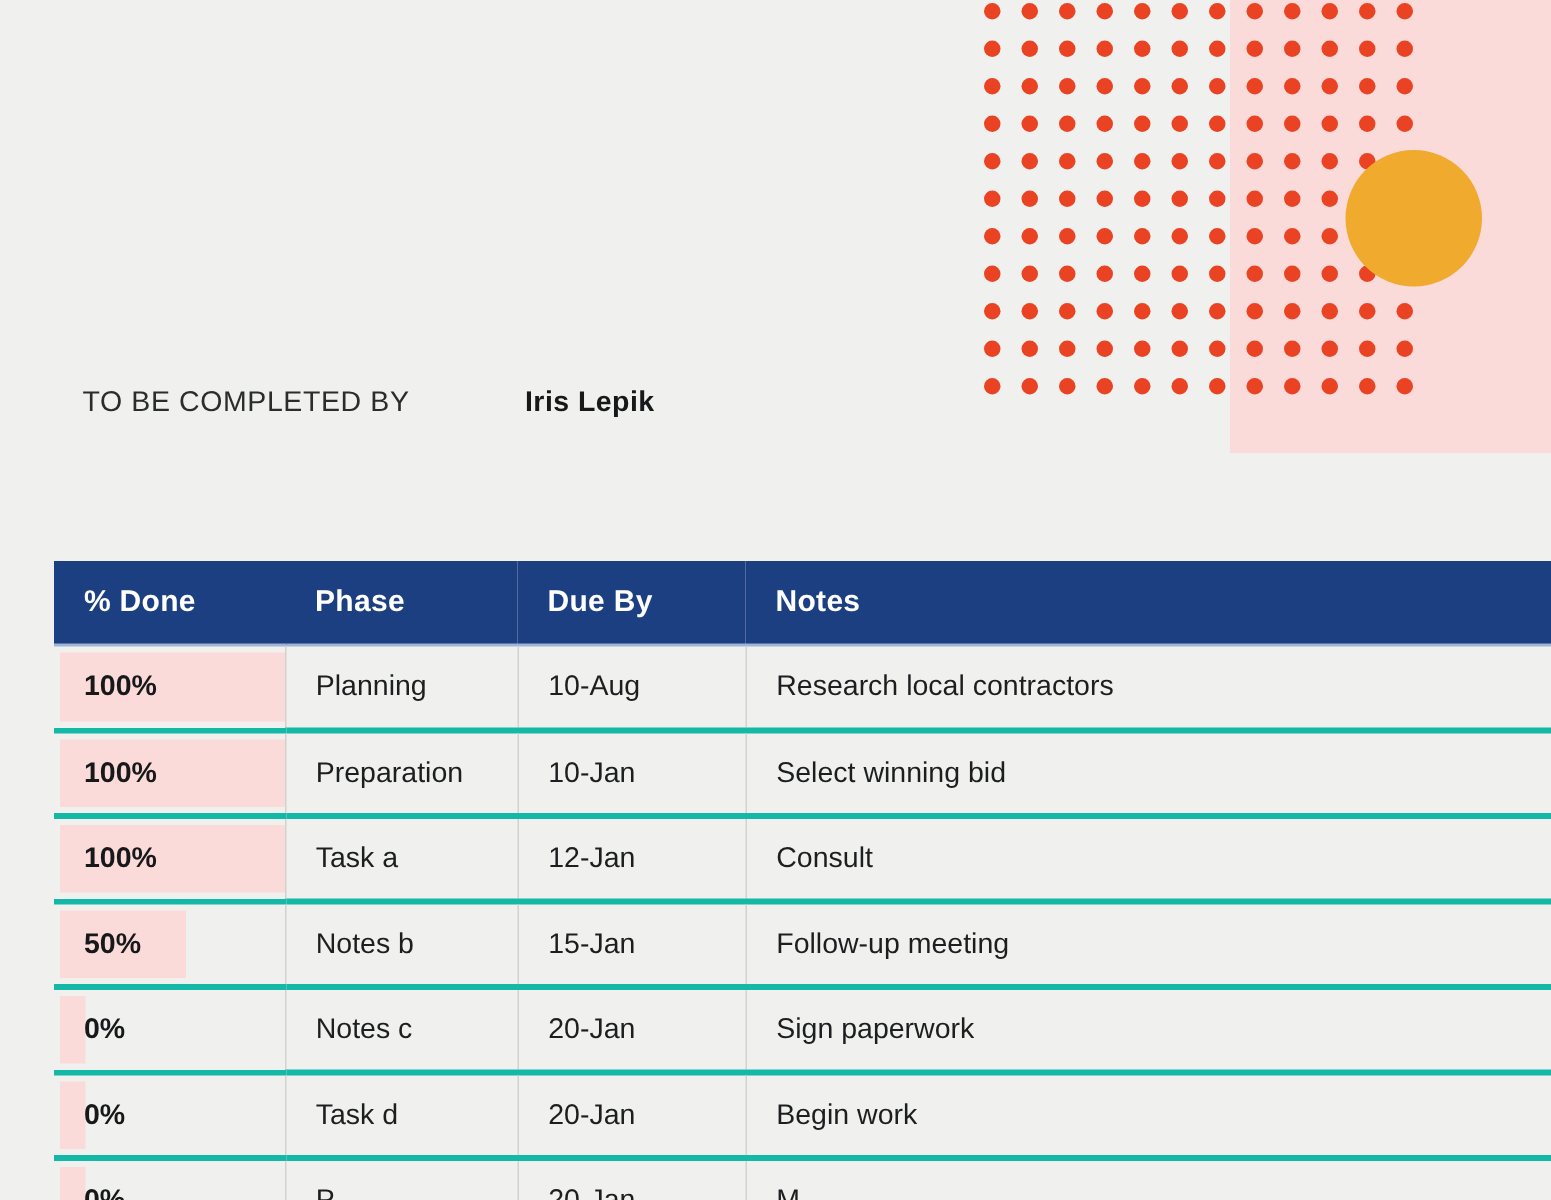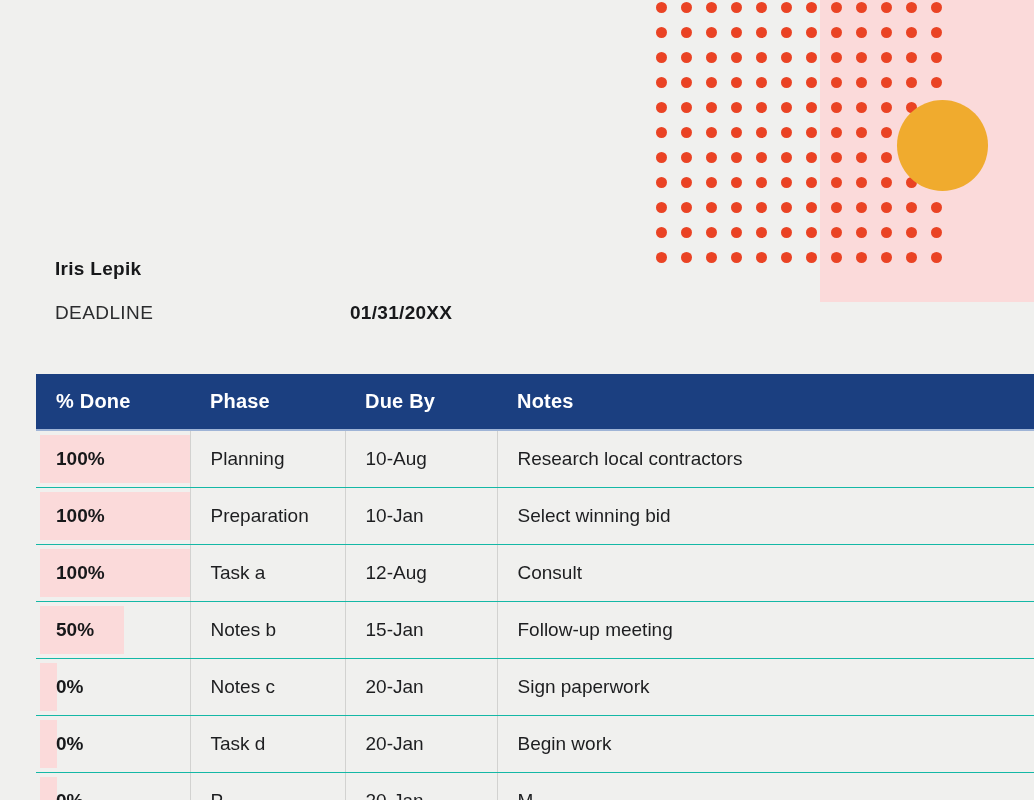--- a/index.html
+++ b/index.html
@@ -135,21 +135,21 @@
   col.c-done { width: 154px; }
   col.c-phase { width: 155px; }
   col.c-due { width: 152px; }
   col.c-notes { width: 539px; }
 
   table.todo tbody td {
     height: 57px;
     font-size: 19px;
     color: #1d1e20;
     padding: 0 0 0 20px;
-    border-bottom: 1px solid #14b8a6;
+    border-bottom: 4px solid #14b8a6;
     border-right: 1px solid #d2d2d0;
     box-sizing: border-box;
     vertical-align: middle;
     background: #f0f0ee;
   }
   table.todo tbody td.notes { border-right: none; }
 
   
   td.pct {
     position: relative;
@@ -313,25 +313,22 @@
       <div class="dot" style="left: 275px; top: 252px; background: rgb(234, 67, 36);"></div>
     </div>
   <div class="orange-circle"></div>
 </div>
 
 <div id="header">
 </div>
 
 <div id="meta">
   <div class="meta-row">
+    <div class="meta-label">TO BE COMPLETED BY</div>
     <div class="meta-value">Iris Lepik</div>
-  </div>
-  <div class="meta-row">
-    <div class="meta-label">DEADLINE</div>
-    <div class="meta-value">01/31/20XX</div>
   </div>
 </div>
 
 <div id="table-wrap">
   <table class="todo">
     <colgroup>
       <col class="c-done">
         <col class="c-phase">
         <col class="c-due">
         <col class="c-notes">
@@ -362,21 +359,21 @@
           <td>Preparation</td>
           <td>10-Jan</td>
           <td class="notes">Select winning bid</td>
         </tr>
         <tr>
           <td class="pct">
             <div class="bar" style="width: 150px; background: rgb(251, 218, 218);"></div>
             <span class="pct-label">100%</span>
           </td>
           <td>Task a</td>
-          <td>12-Aug</td>
+          <td>12-Jan</td>
           <td class="notes">Consult</td>
         </tr>
         <tr>
           <td class="pct">
             <div class="bar" style="width: 83.5px; background: rgb(251, 218, 218);"></div>
             <span class="pct-label">50%</span>
           </td>
           <td>Notes b</td>
           <td>15-Jan</td>
           <td class="notes">Follow-up meeting</td>

